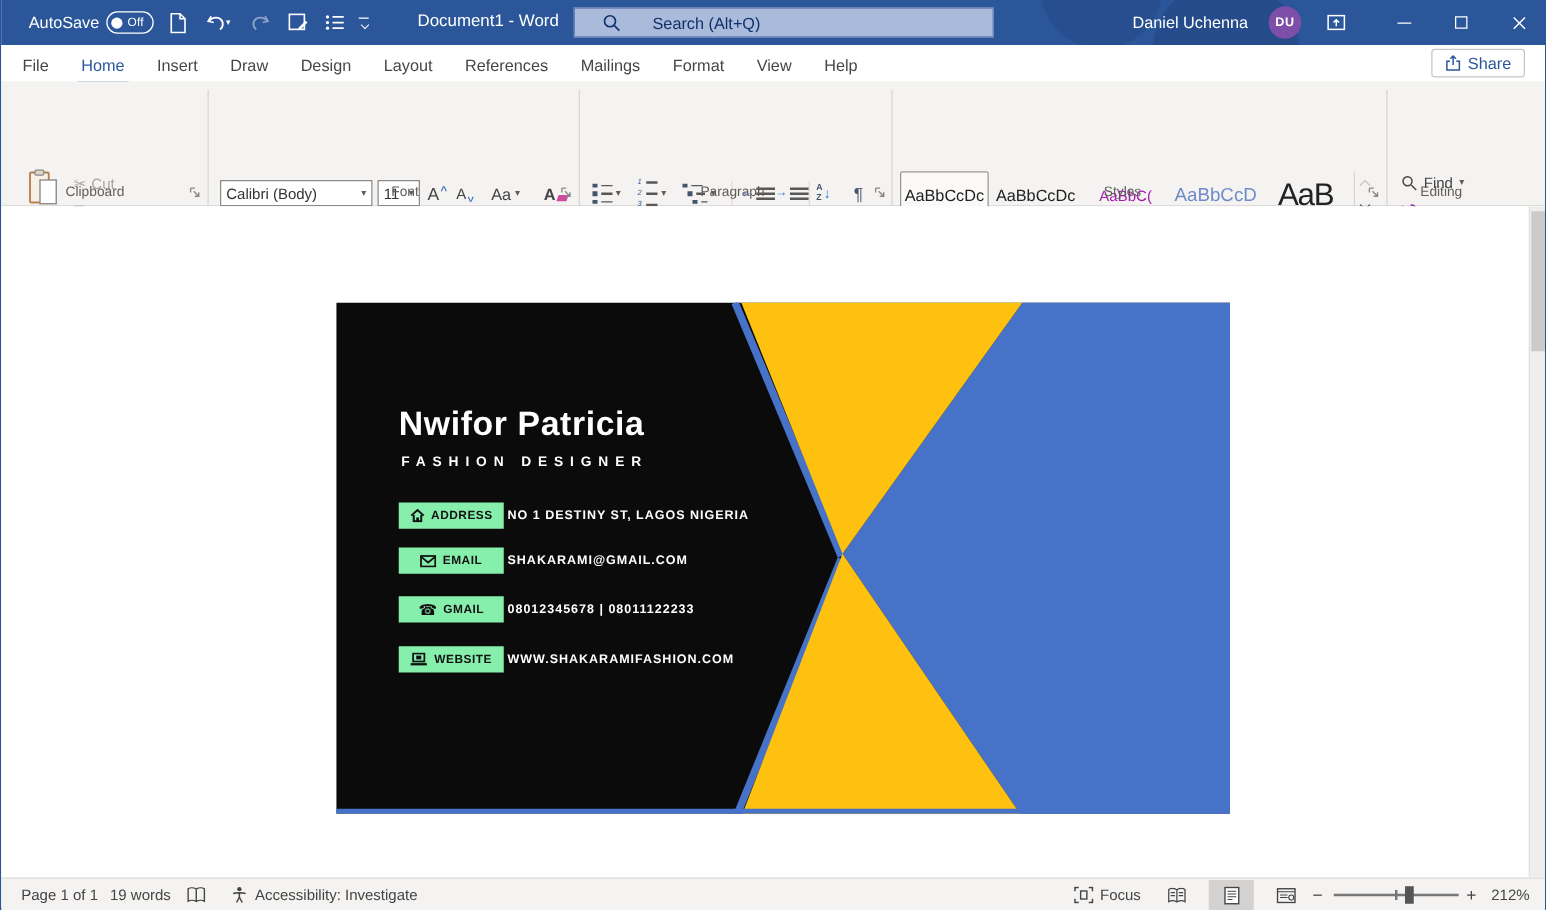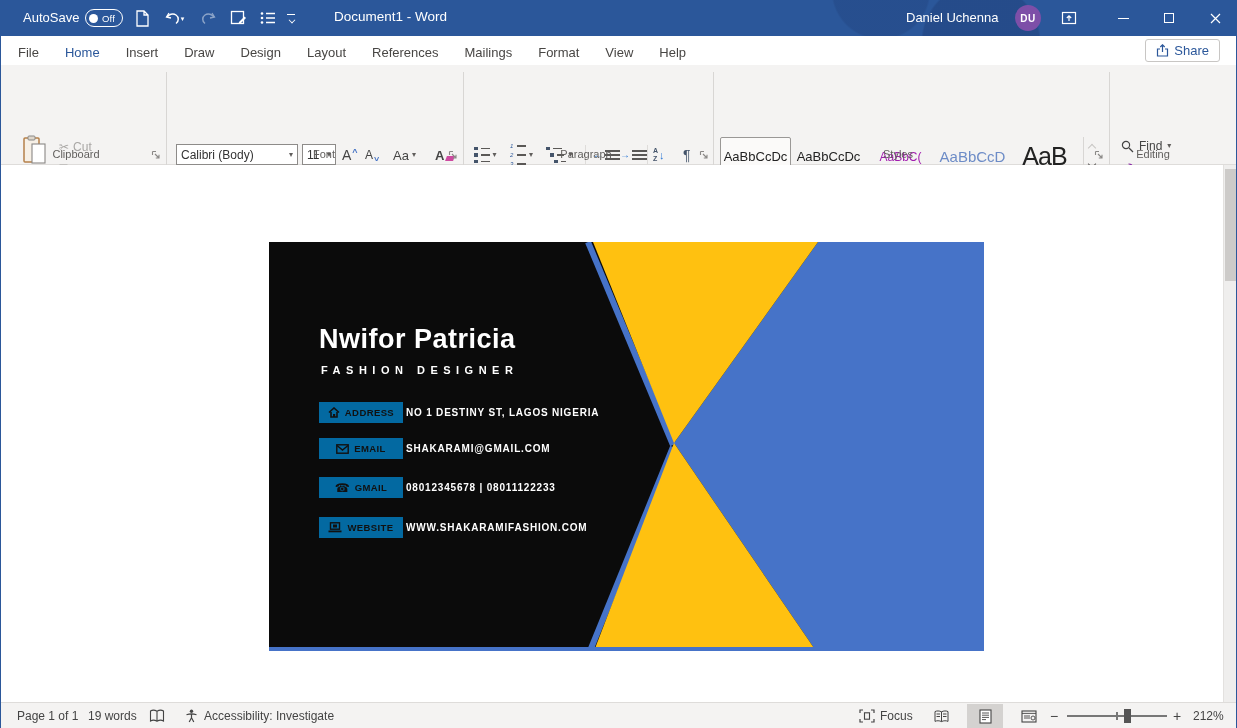--- a/index.html
+++ b/index.html
@@ -113,21 +113,21 @@
   
   .doc{position:relative;height:537px;background:#fff;overflow:hidden}
   .scrollbar{position:absolute;right:0;top:0;width:13px;height:100%;background:#efeeed;border-left:1px solid #e3e1df}
   .scrollbar .thumb{position:absolute;left:1px;top:4px;width:11px;height:112px;background:#cdcbc9;cursor:pointer}
 
   .card{position:absolute;left:268px;top:77px;width:715px;height:409px;cursor:pointer}
   .card svg.bg{position:absolute;left:0;top:0}
   .card .name{position:absolute;left:50px;top:82px;color:#fff;font-size:27px;font-weight:bold;letter-spacing:.5px}
   .card .role{position:absolute;left:52px;top:122px;color:#fff;font-size:11px;font-weight:bold;letter-spacing:5.5px}
   .crow{position:absolute;left:50px;display:flex;align-items:center}
-  .badge{width:84px;height:21px;background:#0369a1;display:flex;align-items:center;justify-content:center;gap:5px;color:#111}
+  .badge{width:84px;height:21px;background:#86efac;display:flex;align-items:center;justify-content:center;gap:5px;color:#111}
   .badge .blbl{font-size:9.5px;font-weight:800;letter-spacing:.4px}
   .cval{position:absolute;left:87px;top:0;height:21px;display:flex;align-items:center;color:#fff;font-size:10px;font-weight:bold;letter-spacing:.8px;white-space:nowrap}
 
   
   .sbar{position:relative;height:26px;background:#f4f3f2;border-top:1px solid #dedcda;font-size:12px;color:#444}
   .sitem{position:absolute;top:0;height:25px;display:flex;align-items:center;gap:5px;cursor:pointer;white-space:nowrap}
   .viewbtn{position:absolute;top:1px;width:36px;height:24px;display:flex;align-items:center;justify-content:center;cursor:pointer}
   .viewbtn.sel{background:#d4d2d0}
   .ztrack{position:absolute;left:1066px;top:12px;width:100px;height:1.6px;background:#777}
   .ztick{position:absolute;left:1115px;top:9px;width:1.6px;height:8px;background:#777}
@@ -175,20 +175,27 @@
           <circle cx="2" cy="2.5" r="1.3" fill="#fff"></circle>
           <circle cx="2" cy="7" r="1.3" fill="#fff"></circle>
           <circle cx="2" cy="11.5" r="1.3" fill="#fff"></circle>
           <path d="M6 2.5 H15 M6 7 H15 M6 11.5 H15" stroke="#fff" stroke-width="1.4"></path>
         </svg>
     </div>
     <div class="qchev" style="left:286px"></div>
 
     <span class="doc-title">Document1 - Word</span>
 
+    <div class="search">
+      <svg width="15" height="15" viewBox="0 0 15 15">
+          <circle cx="6" cy="6" r="4.4" fill="none" stroke="#0f3069" stroke-width="1.3"></circle>
+          <path d="M9.5 9.5 L13.5 13.5" stroke="#0f3069" stroke-width="1.3"></path>
+        </svg>
+      <input type="text" placeholder="Search (Alt+Q)" style="">
+    </div>
 
     <span class="user-name">Daniel Uchenna</span>
     <span class="avatar">DU</span>
 
     <button class="winbtn" style="left:1048px;width:40px">
       <svg width="16" height="16" viewBox="0 0 16 16">
           <rect x="1.5" y="2.5" width="13" height="11" fill="none" stroke="#fff" stroke-width="1.2"></rect>
           <path d="M8 11 V6 M5.8 8 L8 5.8 L10.2 8" fill="none" stroke="#fff" stroke-width="1.2"></path>
         </svg>
     </button>

